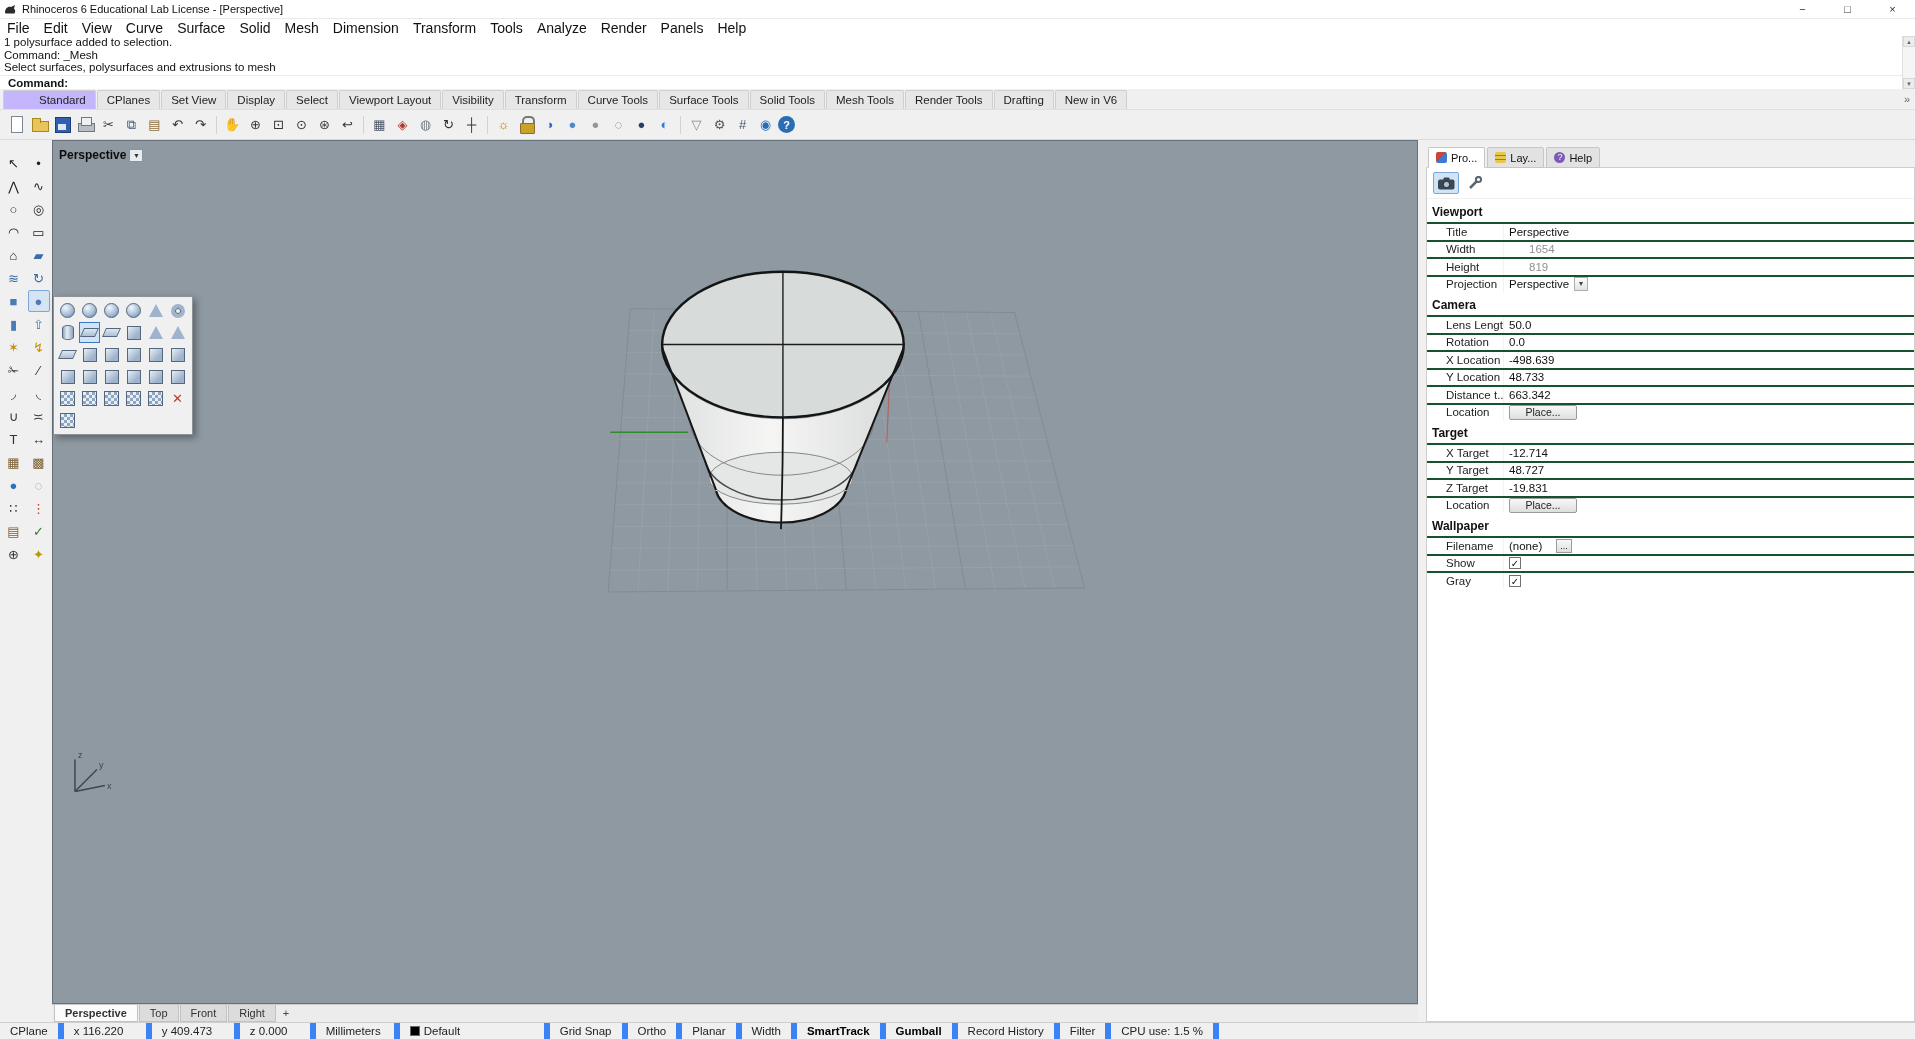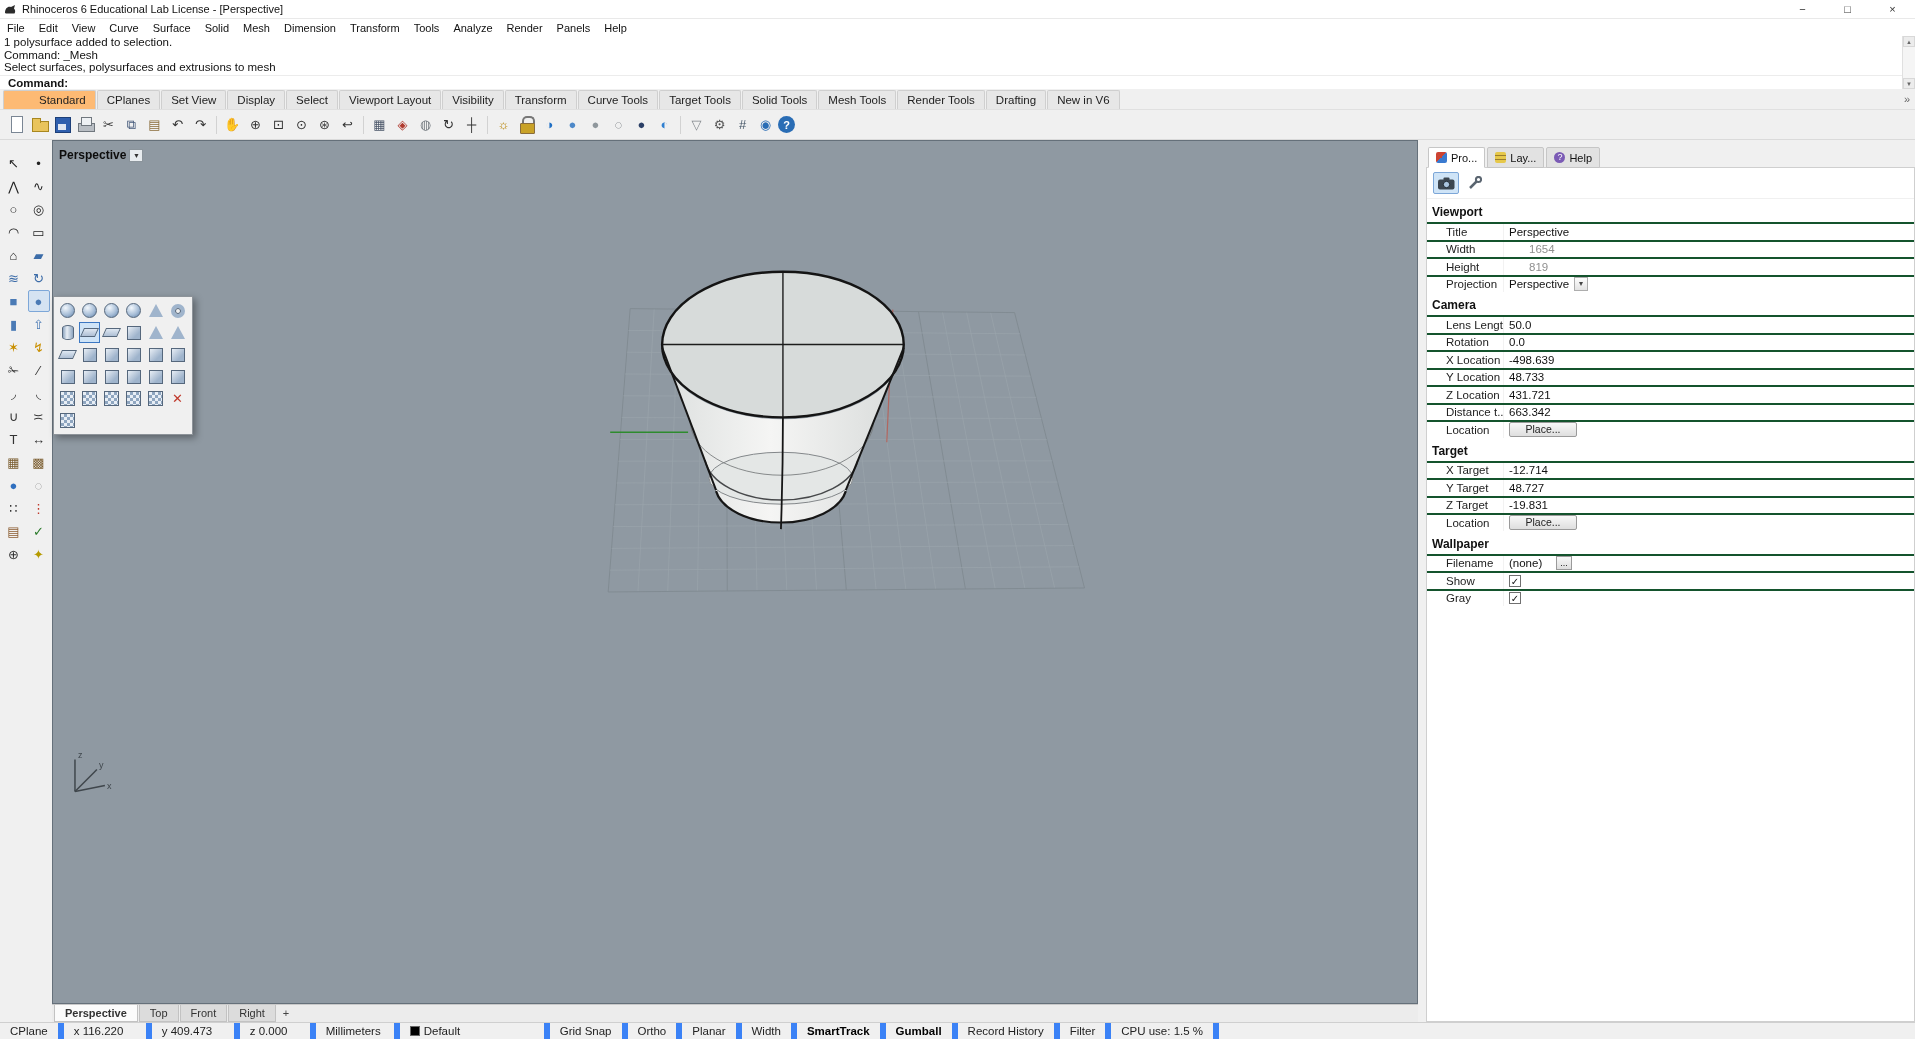--- a/index.html
+++ b/index.html
@@ -7,35 +7,35 @@
     font-family:"Liberation Sans","DejaVu Sans",sans-serif;color:#111;}
   
   .titlebar{position:absolute;left:0;top:0;width:1915px;height:19px;background:#ffffff;
     display:flex;align-items:center;border-bottom:1px solid #e9e9e9;}
   .app-icon{margin:0 5px 0 4px;}
   .title-text{font-size:11px;color:#111;}
   .win-btns{margin-left:auto;display:flex;height:100%;}
   .wb{width:45px;text-align:center;line-height:18px;font-size:11px;color:#333;}
   
   .menubar{position:absolute;top:19px;left:0;width:100%;height:17px;background:#fff;
-    display:flex;align-items:center;font-size:11px;}
+    display:flex;align-items:center;font-size:14px;}
   .menu-item{padding:1px 7px;white-space:nowrap;}
   
   .cmdarea{position:absolute;top:36px;left:0;width:100%;height:53px;background:#fff;font-size:11.5px;}
   .cmd-line{height:12.5px;line-height:12.5px;padding-left:4px;white-space:nowrap;}
   .cmd-prompt{height:14px;line-height:14px;padding-left:8px;font-weight:bold;border-top:1px solid #ececec;margin-top:1px;}
   .cmd-scroll{position:absolute;right:0;top:0;width:13px;height:53px;background:#f5f5f5;border-left:1px solid #e0e0e0;}
   .sa{width:12px;height:11px;font-size:6px;color:#666;text-align:center;line-height:11px;background:#ececec;border:1px solid #d8d8d8;}
   .sa.down{position:absolute;bottom:0;}
   
   .tabrow{position:absolute;top:89px;left:0;width:100%;height:21px;background:#f0f0f0;
     display:flex;align-items:flex-end;padding-left:3px;font-size:11.5px;border-bottom:1px solid #e0e0e0;}
   .tb-tab{padding:2px 9px 3px;margin-right:1px;background:#e7e7e7;border:1px solid #cfcfcf;border-bottom:none;
     border-radius:2px 2px 0 0;height:19px;line-height:14px;white-space:nowrap;color:#222;}
-  .tb-tab.active{background:#fdba74;padding-left:35px;}
+  .tb-tab.active{background:#c4b5fd;padding-left:35px;}
   .tab-overflow{margin-left:auto;margin-right:5px;align-self:center;color:#666;font-size:11px;}
   
   .iconbar{position:absolute;top:110px;left:0;width:100%;height:30px;background:#f0f0f0;
     display:flex;align-items:center;padding-left:5px;border-bottom:1px solid #dadada;}
   .tb-icon{width:21px;height:21px;margin:0 1px;display:flex;align-items:center;justify-content:center;
     font-size:13px;position:relative;border-radius:2px;}
   .tb-sep{width:1px;height:18px;background:#d2d2d2;margin:0 4px;}
   .k-page::before{content:"";position:absolute;left:5px;top:2px;width:10px;height:15px;background:#fff;border:1px solid #7a8694;}
   .k-folder::before{content:"";position:absolute;left:3px;top:7px;width:15px;height:9px;background:#e9c45b;border:1px solid #a8871f;}
   .k-folder::after{content:"";position:absolute;left:3px;top:4px;width:7px;height:4px;background:#e9c45b;border:1px solid #a8871f;border-bottom:none;}
@@ -161,21 +161,21 @@
 <div class="tabrow" id="tabrow">
     <div class="tb-tab active">Standard</div>
     <div class="tb-tab">CPlanes</div>
     <div class="tb-tab">Set View</div>
     <div class="tb-tab">Display</div>
     <div class="tb-tab">Select</div>
     <div class="tb-tab">Viewport Layout</div>
     <div class="tb-tab">Visibility</div>
     <div class="tb-tab">Transform</div>
     <div class="tb-tab">Curve Tools</div>
-    <div class="tb-tab">Target Tools</div>
+    <div class="tb-tab">Surface Tools</div>
     <div class="tb-tab">Solid Tools</div>
     <div class="tb-tab">Mesh Tools</div>
     <div class="tb-tab">Render Tools</div>
     <div class="tb-tab">Drafting</div>
     <div class="tb-tab">New in V6</div>
     <div class="tab-overflow">»</div>
   </div>
 <div class="iconbar" id="iconbar">
     <div class="tb-icon k-page"></div>
     <div class="tb-icon k-folder"></div>
@@ -401,24 +401,20 @@
           </div>
           <div class="prow">
             <div class="plabel">X Location</div>
             <div class="pvalue">-498.639</div>
           </div>
           <div class="prow">
             <div class="plabel">Y Location</div>
             <div class="pvalue">48.733</div>
           </div>
           <div class="prow">
-            <div class="plabel">Z Location</div>
-            <div class="pvalue">431.721</div>
-          </div>
-          <div class="prow">
             <div class="plabel">Distance t...</div>
             <div class="pvalue">663.342</div>
           </div>
           <div class="prow">
             <div class="plabel">Location</div>
             <div class="pbtn">Place...</div>
           </div>
           <div class="phead">Target</div>
           <div class="prow">
             <div class="plabel">X Target</div>

